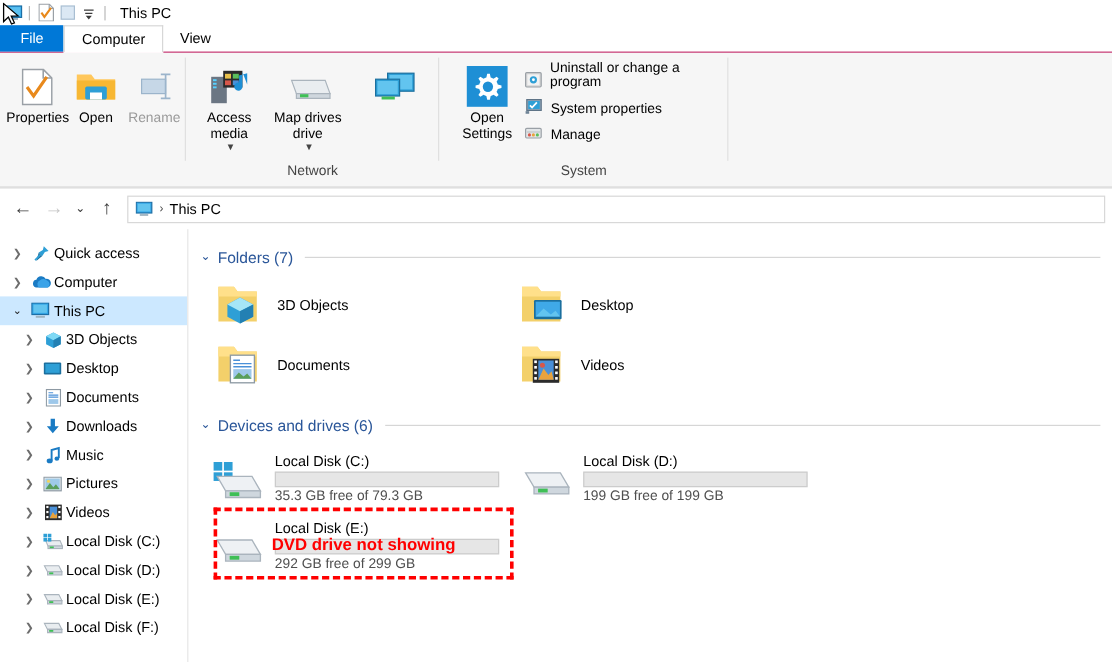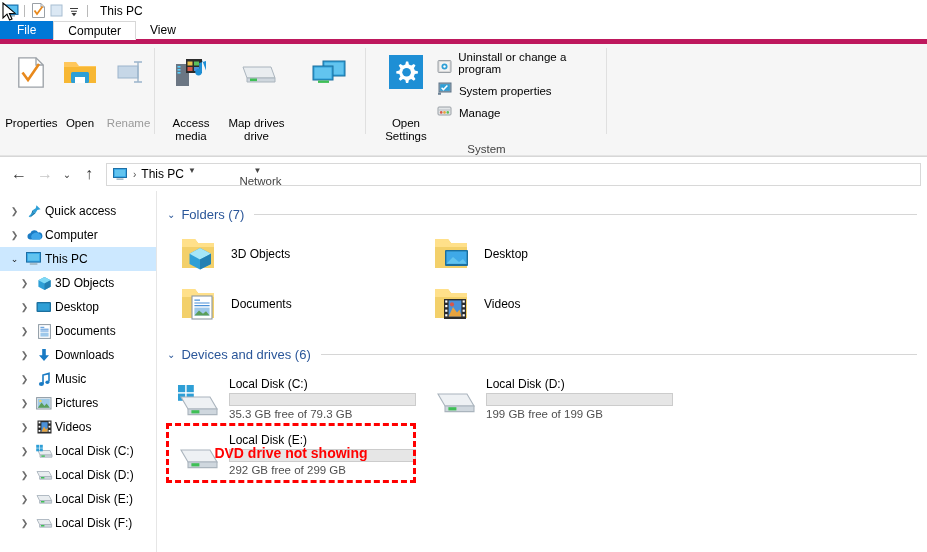--- a/index.html
+++ b/index.html
@@ -18,39 +18,39 @@
     height: 21px; background:#fff; display:flex; align-items:center;
     padding-left: 2px; gap: 0px;
   }
   .qat-ico { width:18px; height:18px; display:flex; align-items:center; justify-content:center; position:relative; }
   .qat-sep { width:1px; height:12px; background:#b9b9b9; margin:0 4px; }
   .title-text { font-size:12px; margin-left:8px; color:#000; }
   .cursor-arrow { position:absolute; left:0px; top:0px; width:22px; height:22px; }
 
   
   .tabstrip { height: 23px; display:flex; align-items:stretch; background:#fff;
-              border-bottom:5px solid #be185d; position:relative; }
+              border-bottom:1px solid #be185d; position:relative; }
   .tab { padding:0 14px; display:flex; align-items:center; font-size:12px; color:#000;
          background:transparent; }
   .tab.file { background:#0078d7; color:#fff; padding:0 17px; }
   .tab.active { background:#fff; border:1px solid #d7d7d7; border-bottom:1px solid #fff;
                 margin-bottom:-1px; position:relative; z-index:3; }
 
   
   .ribbon { height: 113px; background:#f6f6f6; border-bottom:1px solid #d7d7d7;
             display:flex; position:relative; }
   .rgroup { position:relative; display:flex; flex-direction:column; height:100%; }
   .rgroup-body { flex:1; display:flex; align-items:flex-start; padding-top:7px; }
   .rgroup-label { height:19px; font-size:11.5px; color:#444; text-align:center;
                   display:flex; align-items:flex-start; justify-content:center; }
   .rgroup-divider { position:absolute; right:0; top:4px; bottom:22px; width:1px; background:#e0e0e0; }
   .rgroup-underline { position:absolute; left:0; right:0; bottom:0px; height:1px; background:#e4e4e4; }
 
   .bigbtn { width:62px; display:flex; flex-direction:column; align-items:center;
-            padding-top:4px; font-size:11.5px; color:#000; line-height:13px; text-align:center;gap:24px; }
+            padding-top:4px; font-size:11.5px; color:#000; line-height:13px; text-align:center; }
   .bigbtn .ico { height:34px; display:flex; align-items:center; justify-content:center; margin-bottom:4px; }
   .bigbtn.disabled { color:#9a9a9a; }
   .bigbtn.w78 { width:78px; }
   .bigbtn.w62 { width:62px; }
   .bigbtn.w52 { width:52px; }
 
   .smallbtns { display:flex; flex-direction:column; gap:3px; padding-top:5px; }
   .smallbtn { display:flex; align-items:flex-end; gap:6px; font-size:11.5px; color:#000; height:19px; }
   .smallbtn .ico { width:17px; height:17px; display:flex; align-items:center; justify-content:center; }
 
@@ -96,21 +96,21 @@
 
   .drive-item { width:257px; height:56px; display:flex; align-items:center; gap:8px; padding-top:2px; }
   .drive-item .ico { width:46px; height:40px; display:flex; align-items:flex-end; justify-content:center; }
   .drive-meta { display:flex; flex-direction:column; gap:2px; width:190px; }
   .drive-name { font-size:12px; color:#000; }
   .bar-outer { width:187px; height:13px; background:#e6e6e6; border:1px solid #ccc; }
   .bar-fill { height:100%; background:#26a0da; }
   .drive-free { font-size:11.5px; color:#4f4f4f; }
 
   
-  .annot { position:absolute; left:9px; top:232px; width:250px; height:60px;
+  .annot { position:absolute; left:21px; top:232px; width:250px; height:60px;
            border:3px dashed #ff0000; display:flex; align-items:center; justify-content:center; }
   .annot span { color:#ff0000; font-size:14px; font-weight:bold; }
 
   svg { display:block; }
 </style>
 </head>
 <body>
 
 <div class="app">
 

